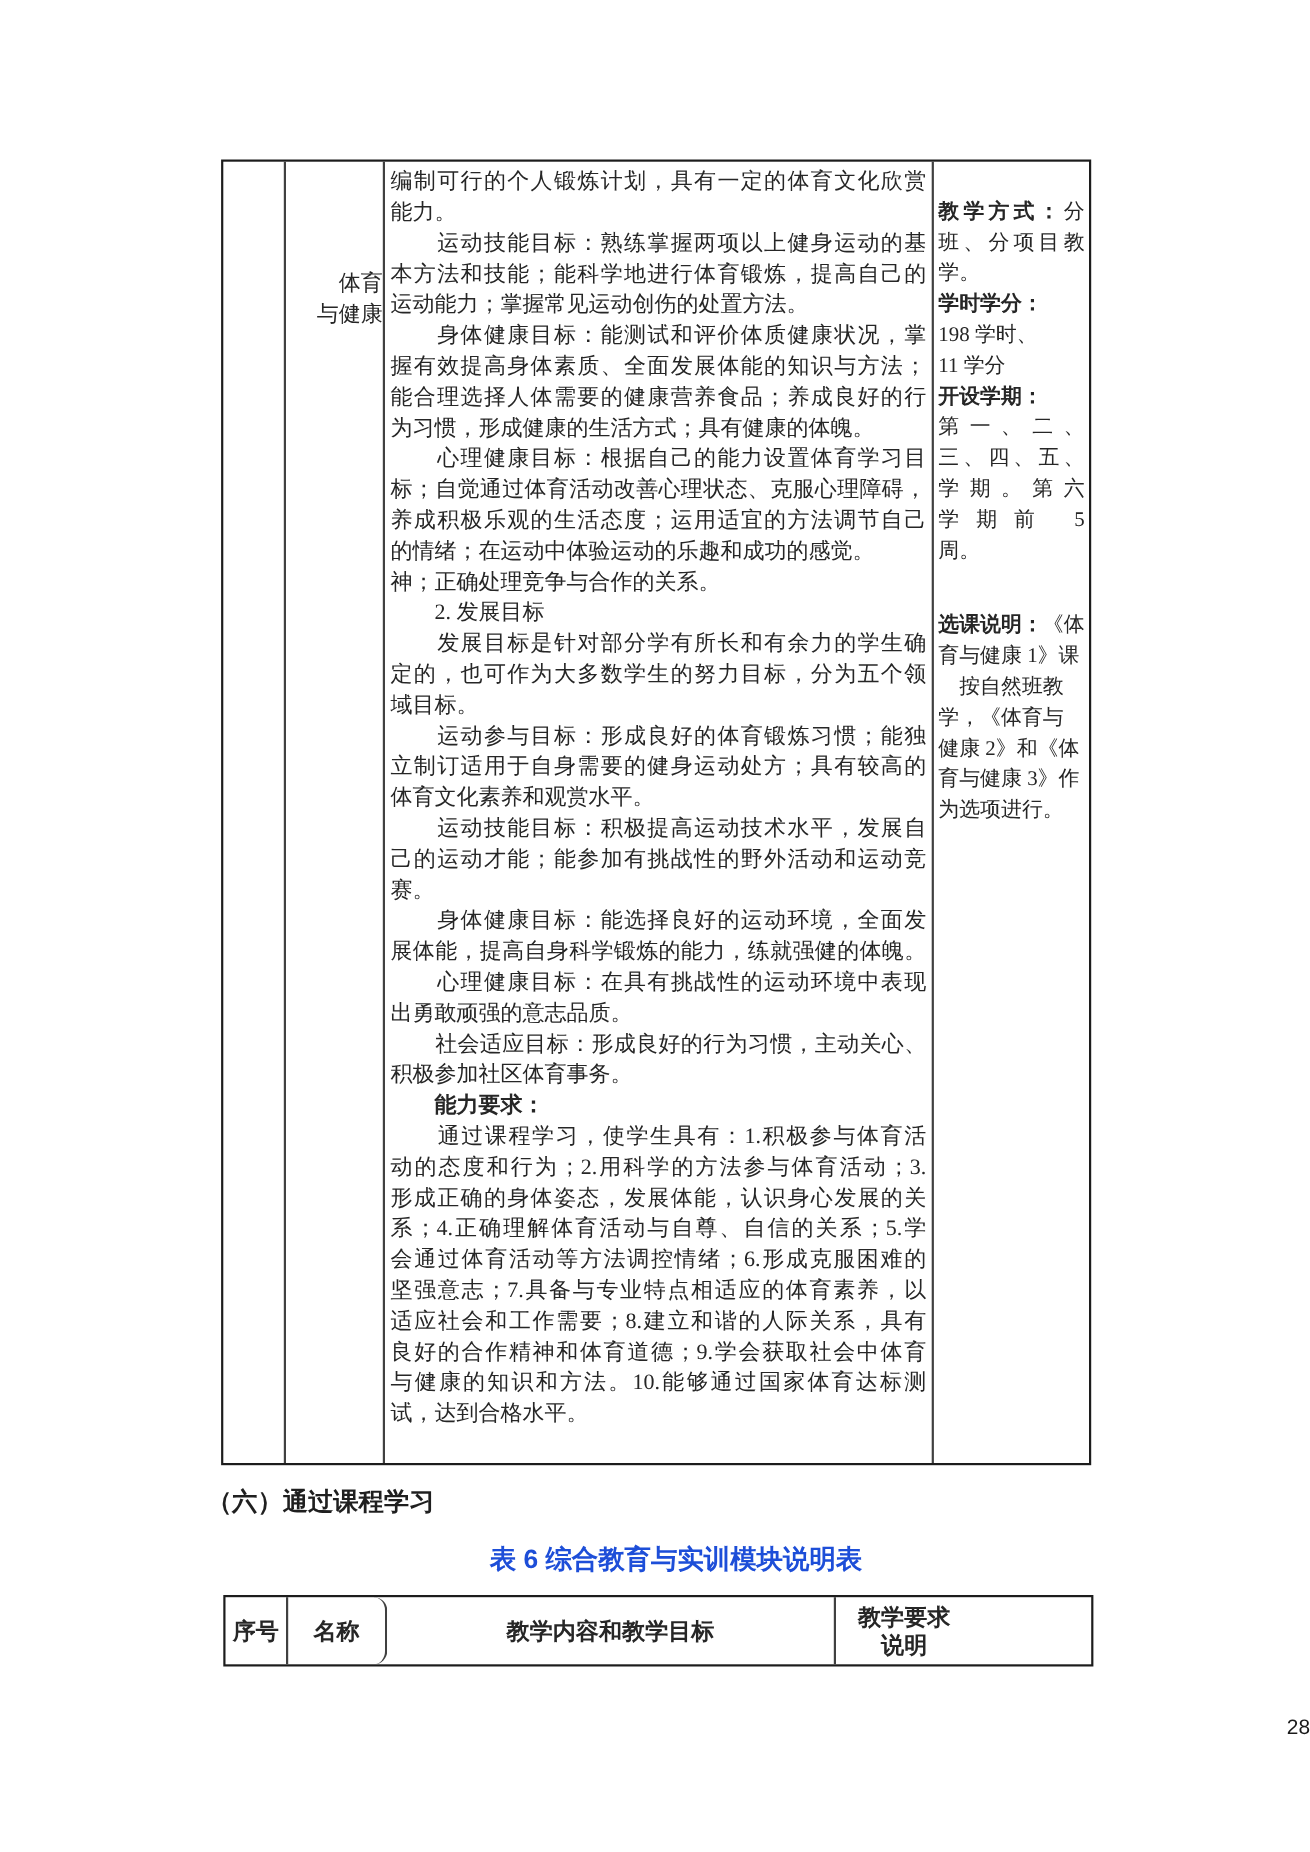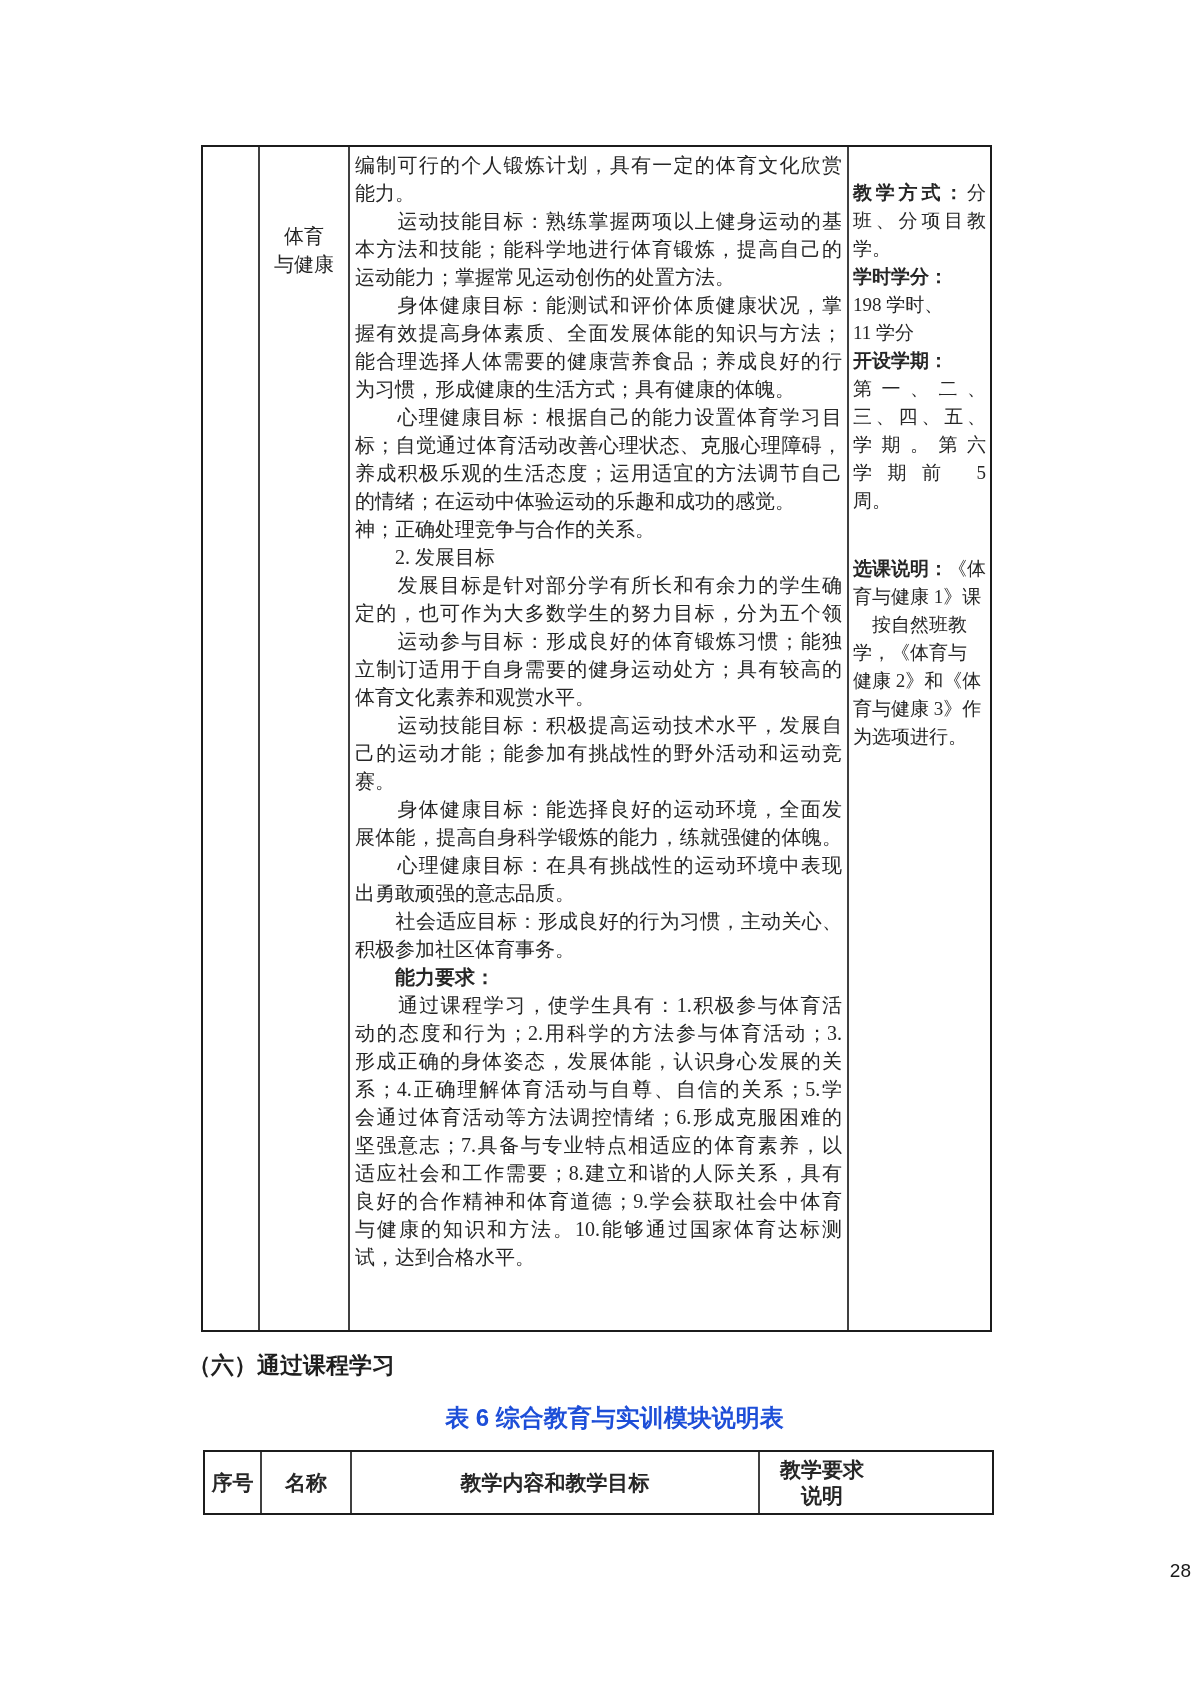--- a/index.html
+++ b/index.html
@@ -11,21 +11,21 @@
   }
   .tbl {
     position:absolute; display:flex; box-sizing:content-box;
     border:2px solid #1c1c1c; background:#fff;
   }
   .cell { box-sizing:border-box; border-right:2px solid #404040; height:100%; overflow:hidden; }
   .cell:last-child { border-right:none;border-radius:24px; }
 
   
   .c1 { width:57px; }
-  .c2 { width:90px; padding-top:75px; text-align:center; font-size:20px; line-height:28px; }
+  .c2 { width:90px; padding-top:97px; text-align:right; font-size:20px; line-height:28px; }
   .c3 { width:499px; padding-top:4px; }
   .c4 { width:141px; padding-top:4px; }
 
   .line {
     height:28px; line-height:28px; font-size:20px;
     padding:0 5px; white-space:nowrap;
     text-justify:inter-ideograph;
   }
   .c4 .line { font-size:19px; padding:0 4px; }
   .j { text-align:justify; text-align-last:justify; }
@@ -45,21 +45,21 @@
     font-family:"Liberation Sans","DejaVu Sans",sans-serif; color:#1d4ed8;
   }
 
   
   .t6 { left:203px; top:1450px; width:787px; height:61px; }
   .t6 .cell {
     display:flex; align-items:center; justify-content:center;
     text-align:center; font-weight:bold; font-size:21px; line-height:26px;
   }
   .t6 .h1 { width:57px; }
-  .t6 .h2 { width:90px; }
+  .t6 .h2 { width:90px;border-radius:12px; }
   .t6 .h3 { width:408px; }
   .t6 .h4 { width:124px; padding:0 14px; }
 
   .page-number {
     position:absolute; left:0; top:1560px; width:100%; text-align:right;
     font-size:19px; font-family:"Liberation Sans","DejaVu Sans",sans-serif; color:#1a1a1a;
   }
 </style>
 </head>
 <body>
@@ -81,20 +81,21 @@
       <div class="line j">能合理选择人体需要的健康营养食品；养成良好的行</div>
       <div class="line l">为习惯，形成健康的生活方式；具有健康的体魄。</div>
       <div class="line j">　　心理健康目标：根据自己的能力设置体育学习目</div>
       <div class="line j">标；自觉通过体育活动改善心理状态、克服心理障碍，</div>
       <div class="line j">养成积极乐观的生活态度；运用适宜的方法调节自己</div>
       <div class="line l">的情绪；在运动中体验运动的乐趣和成功的感觉。</div>
       <div class="line l">神；正确处理竞争与合作的关系。</div>
       <div class="line l">　　2. 发展目标</div>
       <div class="line j">　　发展目标是针对部分学有所长和有余力的学生确</div>
       <div class="line j">定的，也可作为大多数学生的努力目标，分为五个领</div>
+      <div class="line l">域目标。</div>
       <div class="line j">　　运动参与目标：形成良好的体育锻炼习惯；能独</div>
       <div class="line j">立制订适用于自身需要的健身运动处方；具有较高的</div>
       <div class="line l">体育文化素养和观赏水平。</div>
       <div class="line j">　　运动技能目标：积极提高运动技术水平，发展自</div>
       <div class="line j">己的运动才能；能参加有挑战性的野外活动和运动竞</div>
       <div class="line l">赛。</div>
       <div class="line j">　　身体健康目标：能选择良好的运动环境，全面发</div>
       <div class="line j">展体能，提高自身科学锻炼的能力，练就强健的体魄。</div>
       <div class="line j">　　心理健康目标：在具有挑战性的运动环境中表现</div>
       <div class="line l">出勇敢顽强的意志品质。</div>

